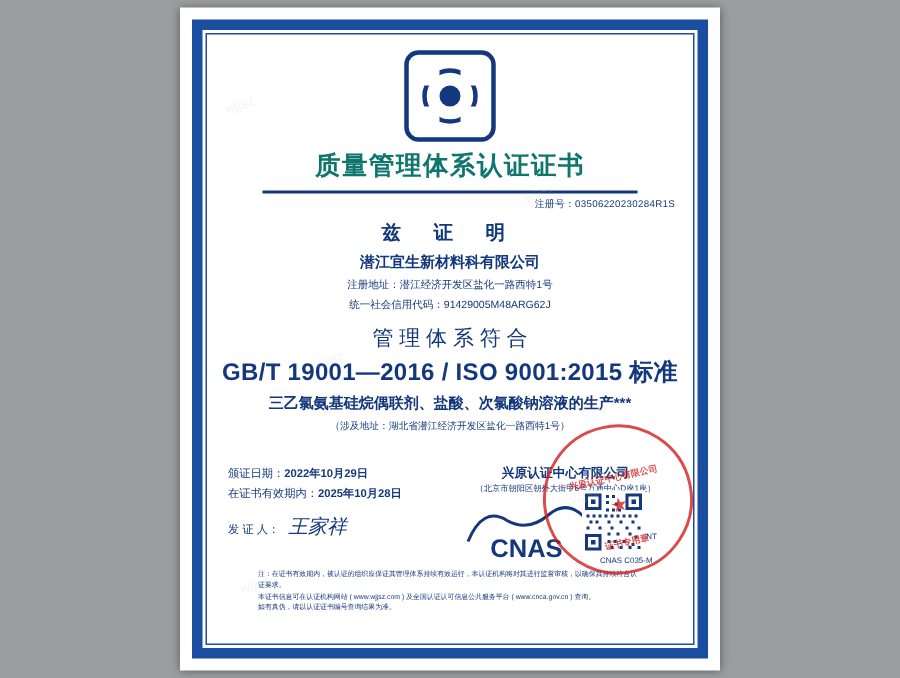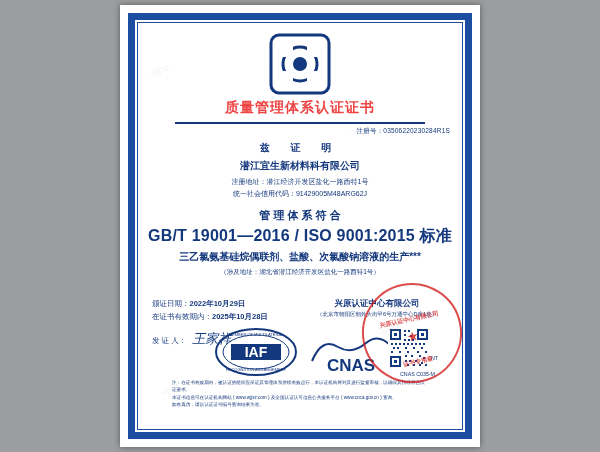--- a/index.html
+++ b/index.html
@@ -30,44 +30,44 @@
   .content{
     position:absolute;left:24px;top:22px;right:24px;bottom:22px;
     text-align:center;color:#14387d;
   }
   
   .logo{
     margin:6px auto 2px auto;width:62px;height:62px;position:relative;
   }
   .logo svg{display:block;}
   .title-cn{
-    font-size:14px;font-weight:bold;letter-spacing:1px;color:#ef4444;
+    font-size:17px;font-weight:bold;letter-spacing:1px;color:#0f766e;
     margin-top:4px;
   }
   .rule{
     width:250px;height:2px;background:#14387d;margin:5px auto 0 auto;
   }
   .regno{
     font-size:6.5px;color:#14387d;text-align:right;margin:3px 6px 0 0;
     letter-spacing:.2px;
   }
   .zizheng{
-    font-size:10px;font-weight:bold;letter-spacing:9px;margin-top:5px;color:#14387d;
+    font-size:13px;font-weight:bold;letter-spacing:9px;margin-top:5px;color:#14387d;
   }
   .company{
     font-size:10px;font-weight:bold;margin-top:4px;color:#14387d;
   }
   .addr{
     font-size:7px;margin-top:4px;color:#14387d;line-height:1.5;
   }
   .code{
     font-size:7px;margin-top:1px;color:#14387d;
   }
   .sect-label{
-    font-size:11px;font-weight:bold;margin-top:9px;color:#14387d;
+    font-size:14px;font-weight:normal;margin-top:9px;color:#14387d;
   }
   .standards{
     font-size:16px;font-weight:bold;margin-top:3px;color:#14387d;letter-spacing:.2px;
   }
   .scope-label{
     font-size:7.5px;margin-top:9px;color:#14387d;
   }
   .scope{
     font-size:10px;font-weight:bold;margin-top:3px;color:#14387d;
   }
@@ -199,30 +199,20 @@
           <div class="small">（北京市朝阳区朝外大街甲6号万通中心D座1座）</div>
         </div>
       </div>
 
       <div class="signline">
         <span>发 证 人：</span><span class="sign-name">王家祥</span>
       </div>
 
       <div class="accred">
 
-        <div class="iaf">
-          <svg width="84" height="50" viewBox="0 0 84 50">
-            <ellipse cx="42" cy="25" rx="40" ry="23" fill="none" stroke="#14387d" stroke-width="2"></ellipse>
-            <ellipse cx="42" cy="25" rx="33" ry="17" fill="none" stroke="#14387d" stroke-width="1"></ellipse>
-            <rect x="17" y="17" width="50" height="16" fill="#14387d"></rect>
-            <text x="42" y="30" font-size="14" font-weight="bold" fill="#ffffff" text-anchor="middle" font-family="Liberation Sans, sans-serif">IAF</text>
-            <text x="42" y="9" font-size="4" fill="#14387d" text-anchor="middle" font-family="Liberation Sans, sans-serif">MEMBER OF MULTILATERAL</text>
-            <text x="42" y="44" font-size="4" fill="#14387d" text-anchor="middle" font-family="Liberation Sans, sans-serif">RECOGNITION ARRANGEMENT</text>
-          </svg>
-        </div>
 
         <div class="cnas">
           <svg width="86" height="44" viewBox="0 0 86 44">
             <path d="M4 30 Q14 6 30 16 Q44 24 58 12 Q70 2 82 14" fill="none" stroke="#14387d" stroke-width="2"></path>
             <text x="43" y="40" font-size="17" font-weight="bold" fill="#14387d" text-anchor="middle" font-family="Liberation Sans, sans-serif">CNAS</text>
           </svg>
         </div>
 
         <div class="cnas-txt">
           <div>中国合格</div>

